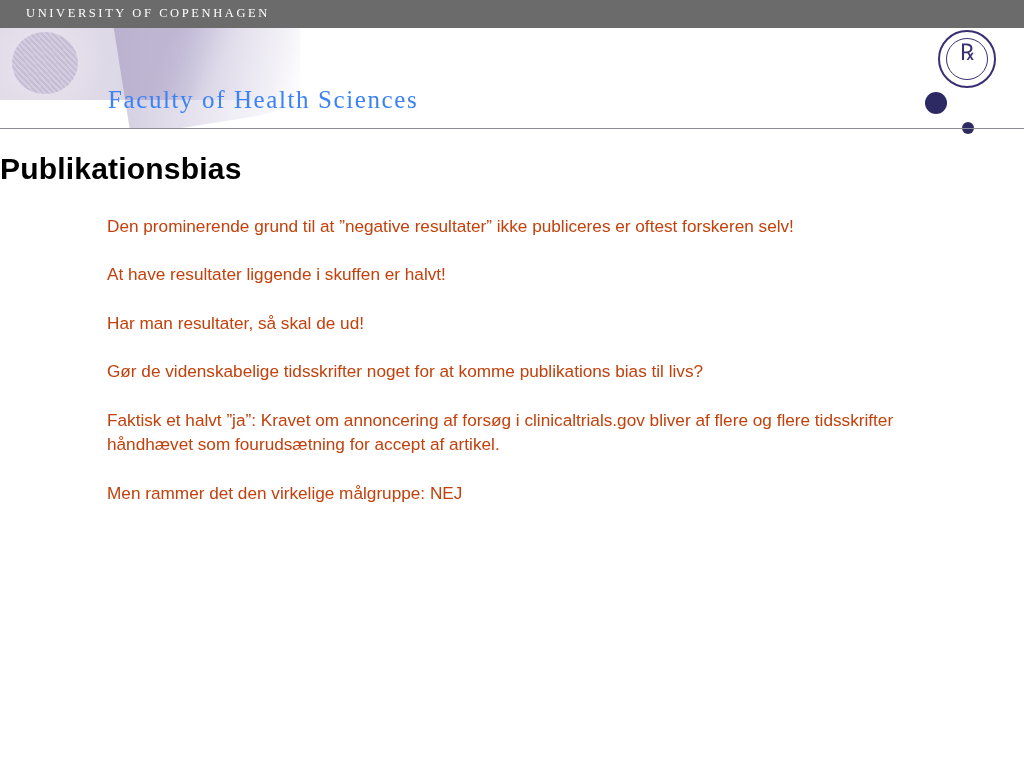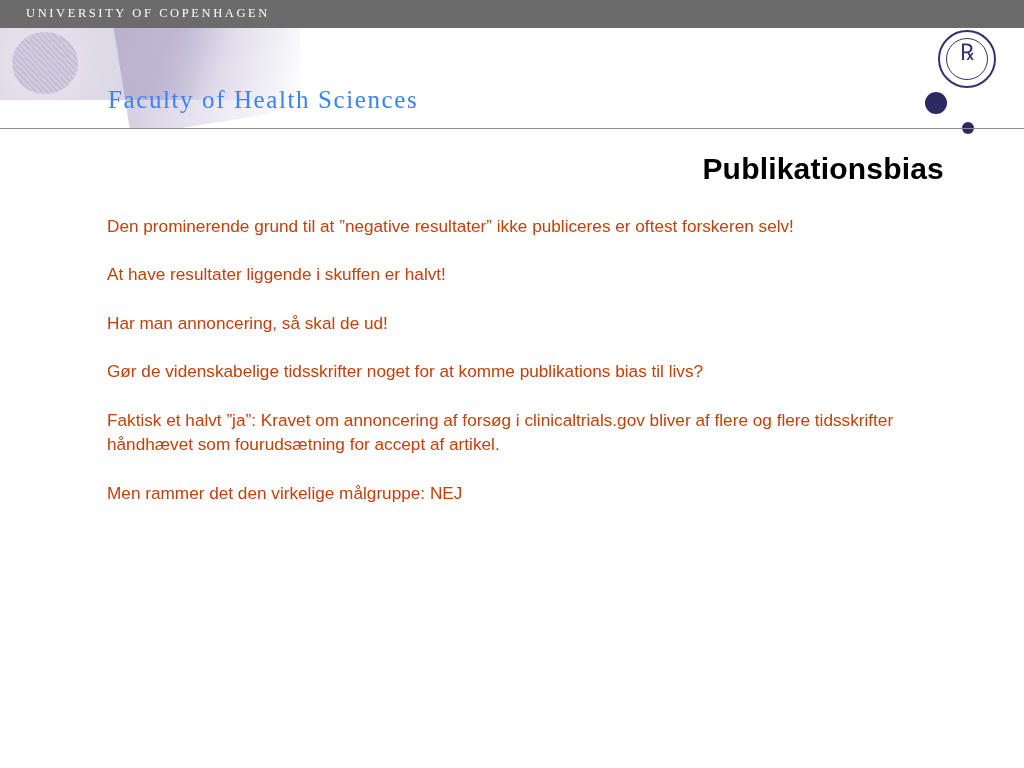--- a/index.html
+++ b/index.html
@@ -147,21 +147,21 @@
     height: 1px;
     background: #8b8b93;
   }
 
   
   .slide-title {
     position: absolute;
     left: 0;
     top: 152px;
     width: 944px;
-    text-align: right;
+    text-align: left;
     font-size: 30px;
     font-weight: bold;
     color: #000000;
     letter-spacing: .2px;
   }
 
   .bullets {
     position: absolute;
     left: 107px;
     top: 214px;
@@ -197,19 +197,19 @@
   </div>
   <div class="dot-big"></div>
   <div class="dot-small"></div>
   <div class="rule"></div>
 
   <div class="slide-title">Publikationsbias</div>
 
   <div class="bullets">
     <div class="bullet">Den prominerende grund til at ”negative resultater” ikke publiceres er oftest forskeren selv!</div>
     <div class="bullet">At have resultater liggende i skuffen er halvt!</div>
-    <div class="bullet">Har man annoncering, så skal de ud!</div>
+    <div class="bullet">Har man resultater, så skal de ud!</div>
     <div class="bullet">Gør de videnskabelige tidsskrifter noget for at komme publikations bias til livs?</div>
     <div class="bullet">Faktisk et halvt ”ja”: Kravet om annoncering af forsøg i clinicaltrials.gov bliver af flere og flere tidsskrifter håndhævet som fourudsætning for accept af artikel.</div>
     <div class="bullet">Men rammer det den virkelige målgruppe: NEJ</div>
   </div>
 
 </div>
 
 </body></html>

